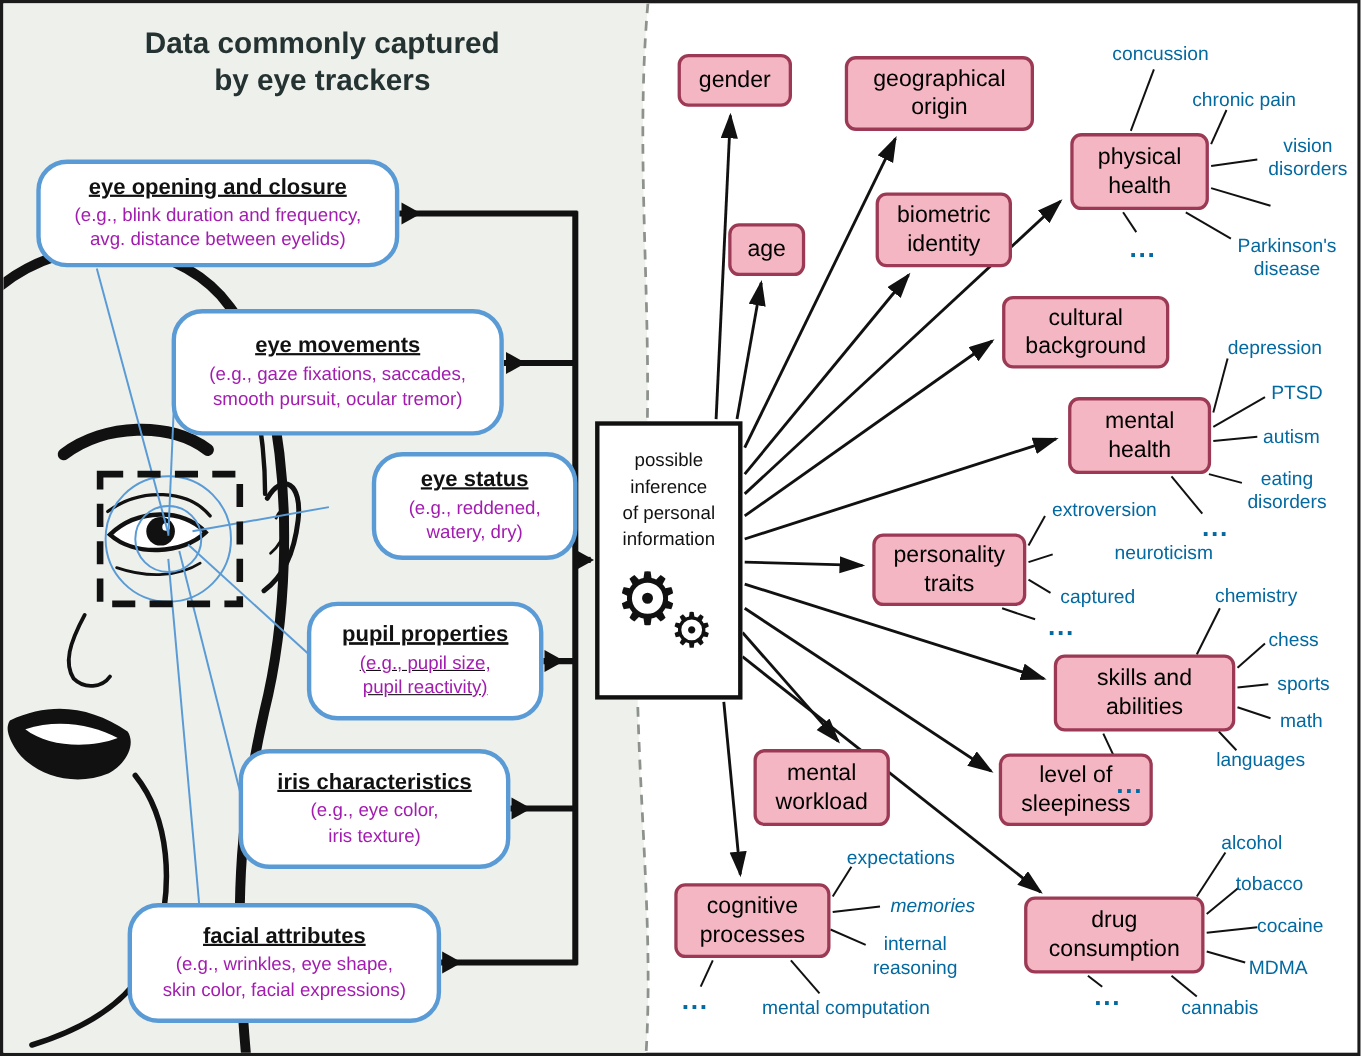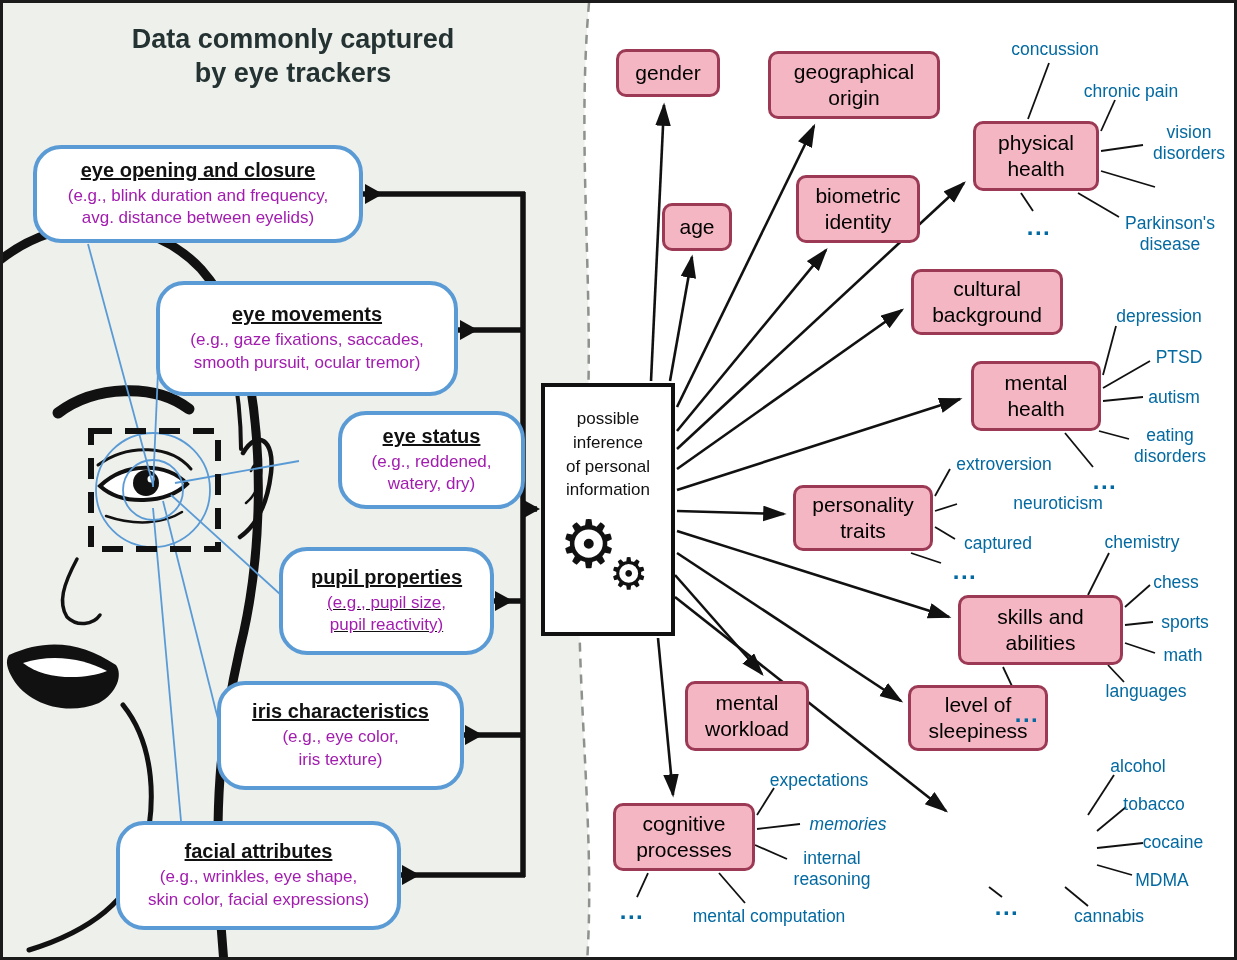--- a/index.html
+++ b/index.html
@@ -220,20 +220,22 @@
   <div class="pinkbox" style="left:790px; top:482px; width:140px; height:66px;">personality
 traits</div>
   <div class="pinkbox" style="left:955px; top:592px; width:165px; height:70px;">skills and
 abilities</div>
   <div class="pinkbox" style="left:682px; top:678px; width:124px; height:70px;">mental
 workload</div>
   <div class="pinkbox" style="left:905px; top:682px; width:140px; height:66px;">level of
 sleepiness</div>
   <div class="pinkbox" style="left:610px; top:800px; width:142px; height:68px;">cognitive
 processes</div>
+  <div class="pinkbox" style="left:928px; top:812px; width:164px; height:70px;">drug
+consumption</div>
 
   <div class="leaf" style="left:1052px; top:46px;">concussion</div>
   <div class="leaf" style="left:1128px; top:88px;">chronic pain</div>
   <div class="leaf" style="left:1186px; top:140px;">vision
 disorders</div>
   <div class="leaf" style="left:1264px; top:186px;">obesity</div>
   <div class="leaf" style="left:1167px; top:231px;">Parkinson's
 disease</div>
   <div class="leaf dots" style="left:1036px; top:224px;">...</div>
 

